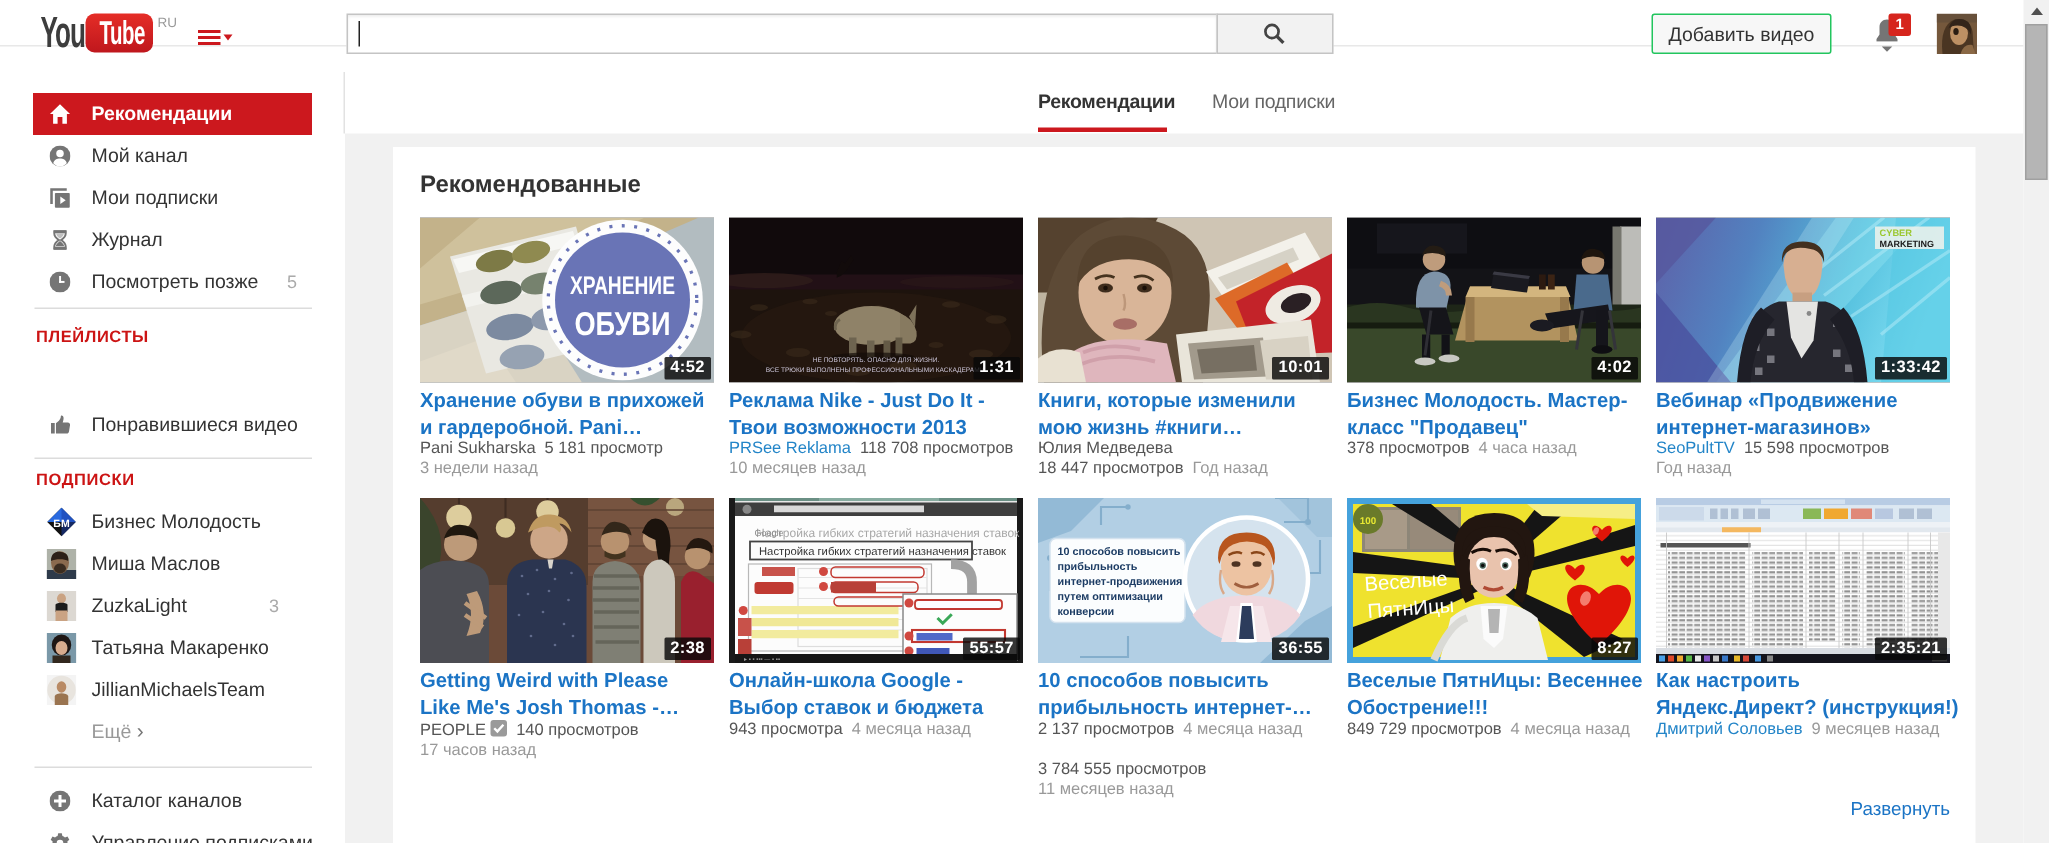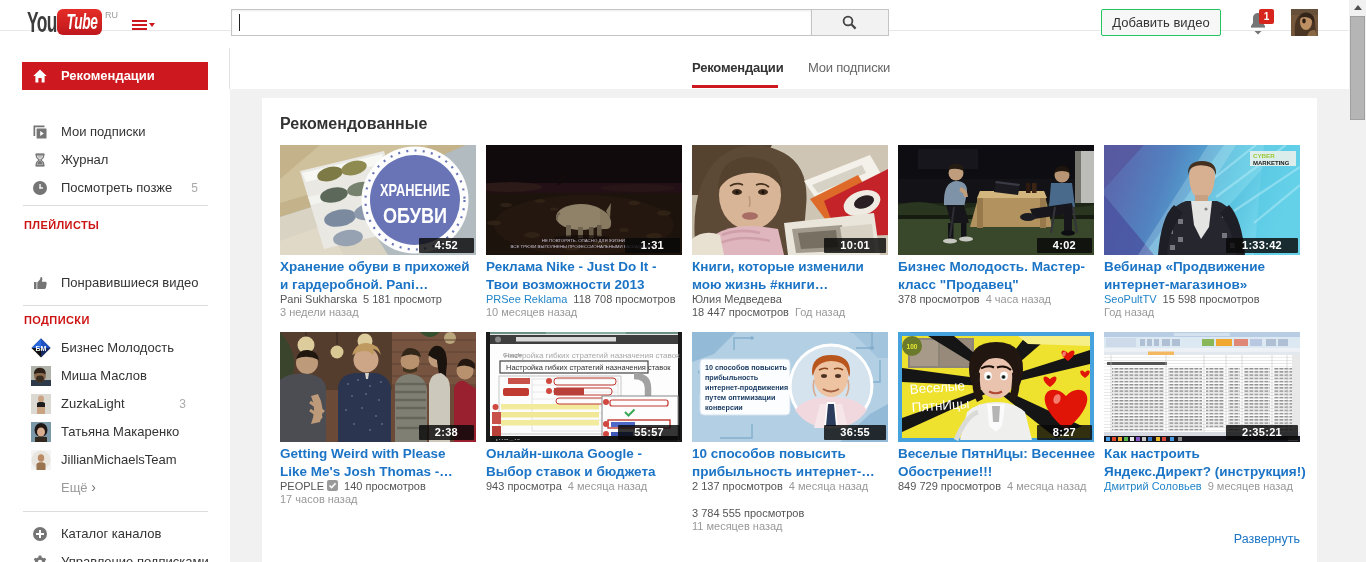--- a/index.html
+++ b/index.html
@@ -1,20 +1,20 @@
 <!DOCTYPE html>
 <html><head><meta charset="utf-8"><title>YouTube</title>
 <style>
 * { margin:0; padding:0; box-sizing:border-box; }
 html,body { width:1366px; height:562px; overflow:hidden; }
 body { font-family:"Liberation Sans",sans-serif; background:#fff; position:relative; }
 #header { position:absolute; left:0; top:0; width:1349px; height:31px; background:#fff; border-bottom:1px solid #e8e8e8; z-index:20; }
 #logo { position:absolute; left:27px; top:8px; height:28px; white-space:nowrap; }
 #logoyou { display:inline-block; font-weight:bold; font-size:29px; color:#3d3d3d; transform:scaleX(0.60); transform-origin:left center; letter-spacing:-1px; line-height:28px; vertical-align:top;}
-#logotube { display:inline-block; position:absolute; left:30px; top:1px; width:45px; height:26px; background:linear-gradient(#e52d27,#bf171d); border-radius:6px; color:#fff; text-align:center;font-style:italic; }
+#logotube { display:inline-block; position:absolute; left:30px; top:1px; width:45px; height:26px; background:linear-gradient(#e52d27,#bf171d); border-radius:6px; color:#fff; text-align:center; }
 #logotube span { display:inline-block; font-weight:bold; font-size:22px; line-height:26px; transform:scaleX(0.62); transform-origin:center; letter-spacing:-0.5px;}
 #logoru { position:absolute; left:78px; top:2px; font-size:9px; color:#9a9a9a; }
 #burger { position:absolute; left:132px; top:20px; width:15px; height:12px; }
 #burger div { height:2px; background:#cc181e; margin-bottom:2.1px; }
 #bcaret { position:absolute; left:149px; top:23px; width:0; height:0; border-left:3.8px solid transparent; border-right:3.8px solid transparent; border-top:4.2px solid #cc181e; }
 #searchbox { position:absolute; left:231px; top:9px; width:581px; height:27px; background:#fff; border:1px solid #c4c4c4; box-shadow:inset 0 1px 2px rgba(0,0,0,0.08);}
 #cursor { position:absolute; left:7px; top:4px; width:1px; height:17px; background:#222; }
 #sbtn { position:absolute; left:811px; top:9px; width:78px; height:27px; background:#f2f2f2; border:1px solid #c4c4c4; }
 #addv { position:absolute; left:1101px; top:9px; width:120px; height:27px; background:#f7f7f7; border:1px solid #22c55e; border-radius:2px; font-family:"Liberation Sans",sans-serif; font-size:13px; color:#333; text-align:center; line-height:25px; }
 #bell { position:absolute; left:1248px; top:12px; }
@@ -40,21 +40,21 @@
 #tabbar { position:absolute; left:0; top:0; width:1119px; height:41px; background:#fff; }
 .tab { position:absolute; top:12px; font-size:13px; letter-spacing:-0.2px; }
 #tab1 { left:462px; font-weight:bold; color:#333; }
 #tab1u { position:absolute; left:462px; top:37px; width:86px; height:3px; background:#cc181e; }
 #tab2 { left:578px; color:#666; }
 #card { position:absolute; left:32px; top:50px; width:1055px; height:600px; background:#fff; }
 #card h2 { position:absolute; left:18px; top:17px; font-size:16px; color:#333; }
 .vi { position:absolute; width:196px; }
 .th { position:relative; width:196px; height:110px; background:#888; overflow:hidden; }
 .th svg { display:block; }
-.dur { position:absolute; right:2px; bottom:2px; background:rgba(8,8,8,0.82); color:#fff; font-size:11px; font-weight:bold; padding:1px 16px 2px; border-radius:1px; letter-spacing:0.3px;}
+.dur { position:absolute; right:2px; bottom:2px; background:rgba(8,8,8,0.82); color:#fff; font-size:11px; font-weight:bold; padding:1px 4px 2px; border-radius:1px; letter-spacing:0.3px;}
 .ti { margin-top:3px; height:36px; width:206px; overflow:hidden; font-size:13.5px; line-height:18px; font-weight:bold; color:#1b74c5; white-space:nowrap; }
 .by { margin-top:-1px; font-size:11px; line-height:13px; color:#555; }
 .by .ch { color:#555; }
 .by .chb { color:#2385c8; }
 .by .tm { color:#999; }
 .by .sp { display:inline-block; width:6px; }
 #expand { position:absolute; right:17px; top:434px; font-size:12.5px; color:#1b74c5; }
 .vcheck { display:inline-block; width:11px; height:11px; background:#9a9a9a; border-radius:2px; vertical-align:-1px; position:relative; }
 </style></head>
 <body>
@@ -93,20 +93,28 @@
         <ellipse cx="13" cy="12" rx="1.8" ry="2.4" fill="#2a1c12"></ellipse>
         <path d="M16 27 Q18 20 24 21 L26 27 Z" fill="#8a6845"></path>
       </svg></div>
 </div>
 <div id="sidebar">
   <div class="gitem gactive" style="top:14px">
     <svg class="gic" viewBox="0 0 14 14">
         <path d="M7 0.5 L13.7 7 L11.6 7 L11.6 13.5 L8.6 13.5 L8.6 9 L5.4 9 L5.4 13.5 L2.4 13.5 L2.4 7 L0.3 7 Z" fill="#fff"></path>
       </svg>
     <div class="gtx">Рекомендации</div>
+  </div>
+  <div class="gitem" style="top:42px">
+    <svg class="gic" viewBox="0 0 14 14">
+        <circle cx="7" cy="7" r="7" fill="#757575"></circle>
+        <circle cx="7" cy="5.4" r="2.5" fill="#fff"></circle>
+        <path d="M2.5 11.8 C3 9.5 5 8.6 7 8.6 C9 8.6 11 9.5 11.5 11.8 C10.3 13.1 8.7 14 7 14 C5.3 14 3.7 13.1 2.5 11.8 Z" fill="#fff"></path>
+      </svg>
+    <div class="gtx">Мой канал</div>
   </div>
   <div class="gitem" style="top:70px">
     <svg class="gic" viewBox="0 0 14 14">
         <path d="M0.5 0.5 L11.5 0.5 L11.5 2.2 L2.2 2.2 L2.2 11 L0.5 11 Z" fill="#757575"></path>
         <rect x="3.6" y="3.6" width="9.9" height="9.9" rx="0.6" fill="#757575"></rect>
         <path d="M7.2 6 L10.8 8.5 L7.2 11 Z" fill="#fff"></path>
       </svg>
     <div class="gtx">Мои подписки</div>
   </div>
   <div class="gitem" style="top:98px">

